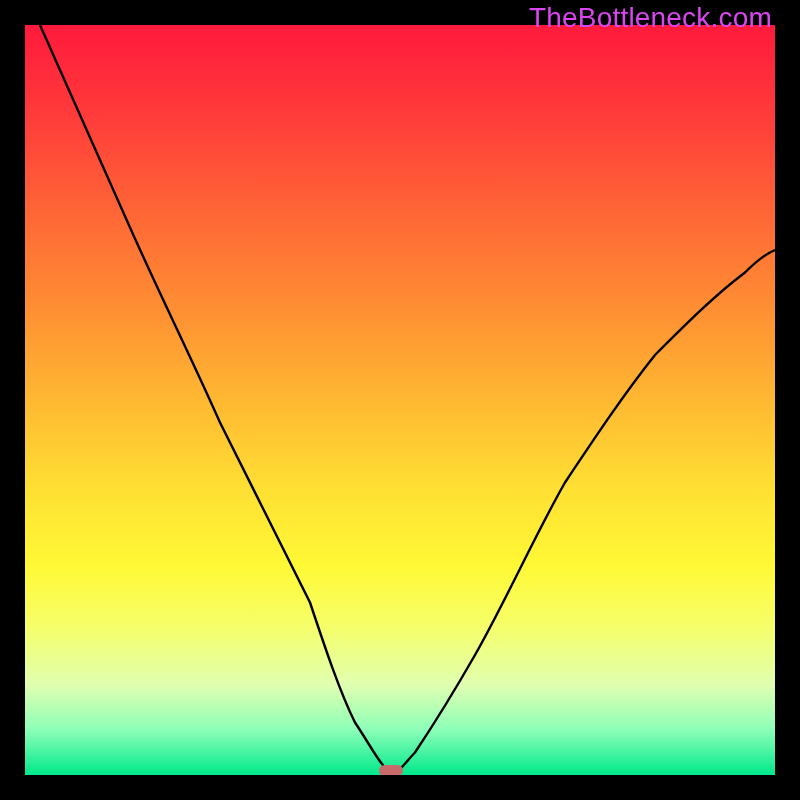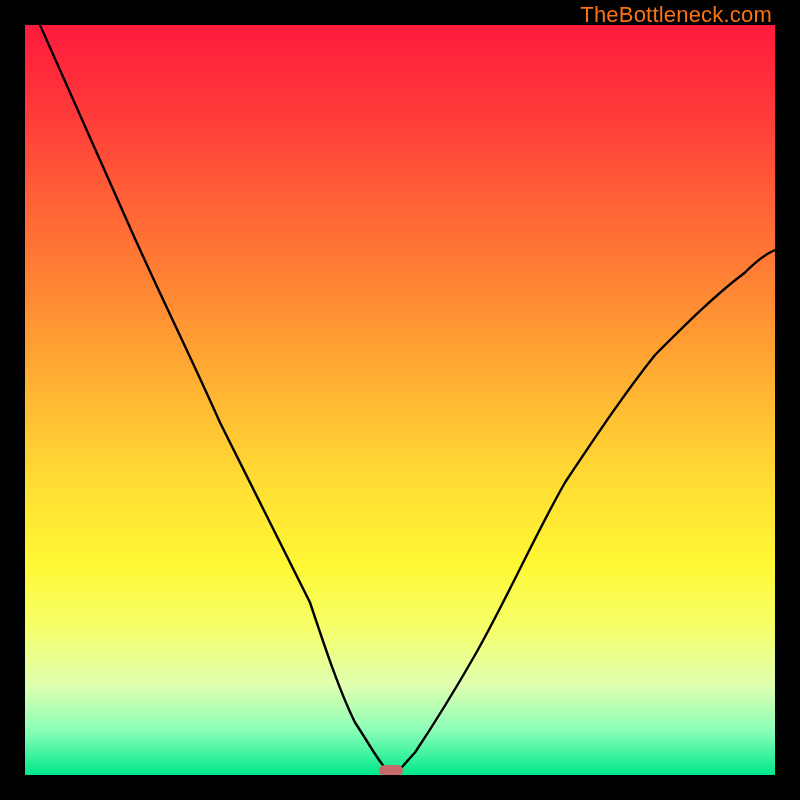--- a/index.html
+++ b/index.html
@@ -35,22 +35,22 @@
       #f6ff68 80%,
       #e0ffb0 88%,
       #8cffb8 94%,
       #00e88a 100%
     );
   }
   .watermark {
     position: absolute;
     top: 2px;
     right: 28px;
-    color: #f97316;
-    font-size: 22px;
+    color: #d946ef;
+    font-size: 28px;
     font-weight: 500;
     letter-spacing: 0.2px;
   }
   svg.curve {
     position: absolute;
     top: 0; left: 0;
     width: 750px;
     height: 750px;
   }
   .curve path.line {

